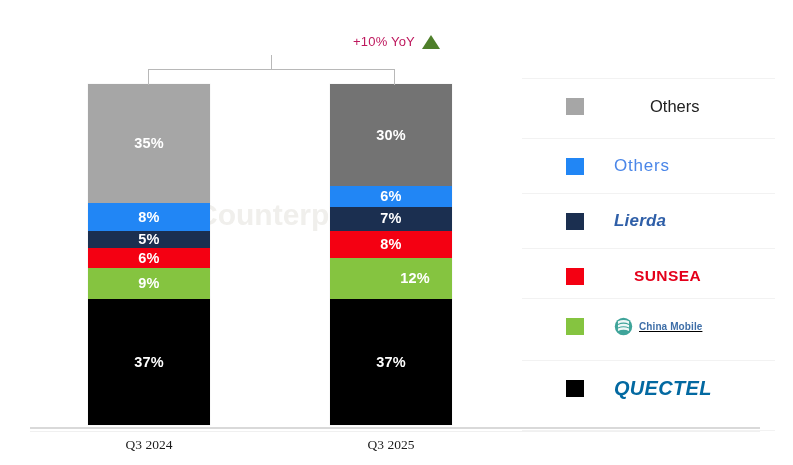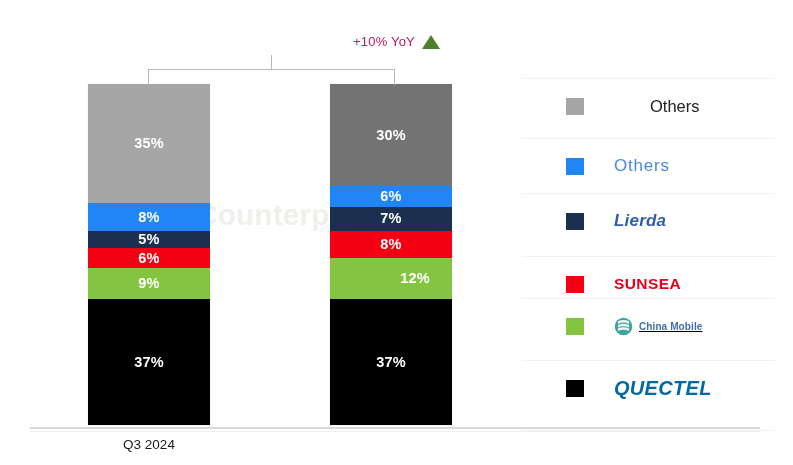--- a/index.html
+++ b/index.html
@@ -130,20 +130,21 @@
   }
   .seg-label { line-height: 1; }
   .cat-label {
     position: absolute;
     top: 437px;
     width: 122px;
     text-align: center;
     font-size: 13.5px;
     color: #1b1b1b;
     font-weight: normal;
+    font-family: Liberation Serif, serif;
   }
 
   
   .legend {
     position: absolute;
     left: 522px;
     top: 0;
     width: 271px;
     height: 465px;
     z-index: 4;
@@ -273,20 +274,21 @@
             <span class="seg-label">8%</span>
           </div>
           <div class="seg" style="background: rgb(133, 196, 64); height: 40.92px; padding-left: 48px;">
             <span class="seg-label">12%</span>
           </div>
           <div class="seg" style="background: rgb(0, 0, 0); height: 126.17px;">
             <span class="seg-label">37%</span>
           </div>
         </div>
       </div>
+      <div class="cat-label" style="left: 330px; width: 122px;">Q3 2025</div>
     </div>
 
   <div class="legend" id="legend">
     <div class="legend-bottom-rule"></div>
   <div class="legend-row" style="top: 78px; gap: 36px;">
         <span class="swatch" style="background: rgb(166, 166, 166);"></span>
         <span class="legend-label-wrap">
           <span class="lbl-others">Others</span>
         </span>
       </div>
@@ -295,21 +297,21 @@
         <span class="legend-label-wrap">
           <span class="lbl-fibocom">Others</span>
         </span>
       </div>
       <div class="legend-row" style="top: 193px;">
         <span class="swatch" style="background: rgb(27, 47, 80);"></span>
         <span class="legend-label-wrap">
           <span class="lbl-lierda">Lierda</span>
         </span>
       </div>
-      <div class="legend-row" style="top: 256px;">
+      <div class="legend-row" style="top: 248px; gap: 20px;">
         <span class="swatch" style="background: rgb(244, 0, 18);"></span>
         <span class="legend-label-wrap">
           <span class="lbl-sunsea">SUNSEA</span>
         </span>
       </div>
       <div class="legend-row" style="top: 298px; text-decoration: underline;">
         <span class="swatch" style="background: rgb(133, 196, 64);"></span>
         <span class="legend-label-wrap">
           <svg class="cm-logo" width="19" height="19" viewBox="0 0 24 24">
             <circle cx="12" cy="12" r="11" fill="#3fa49a"></circle>

